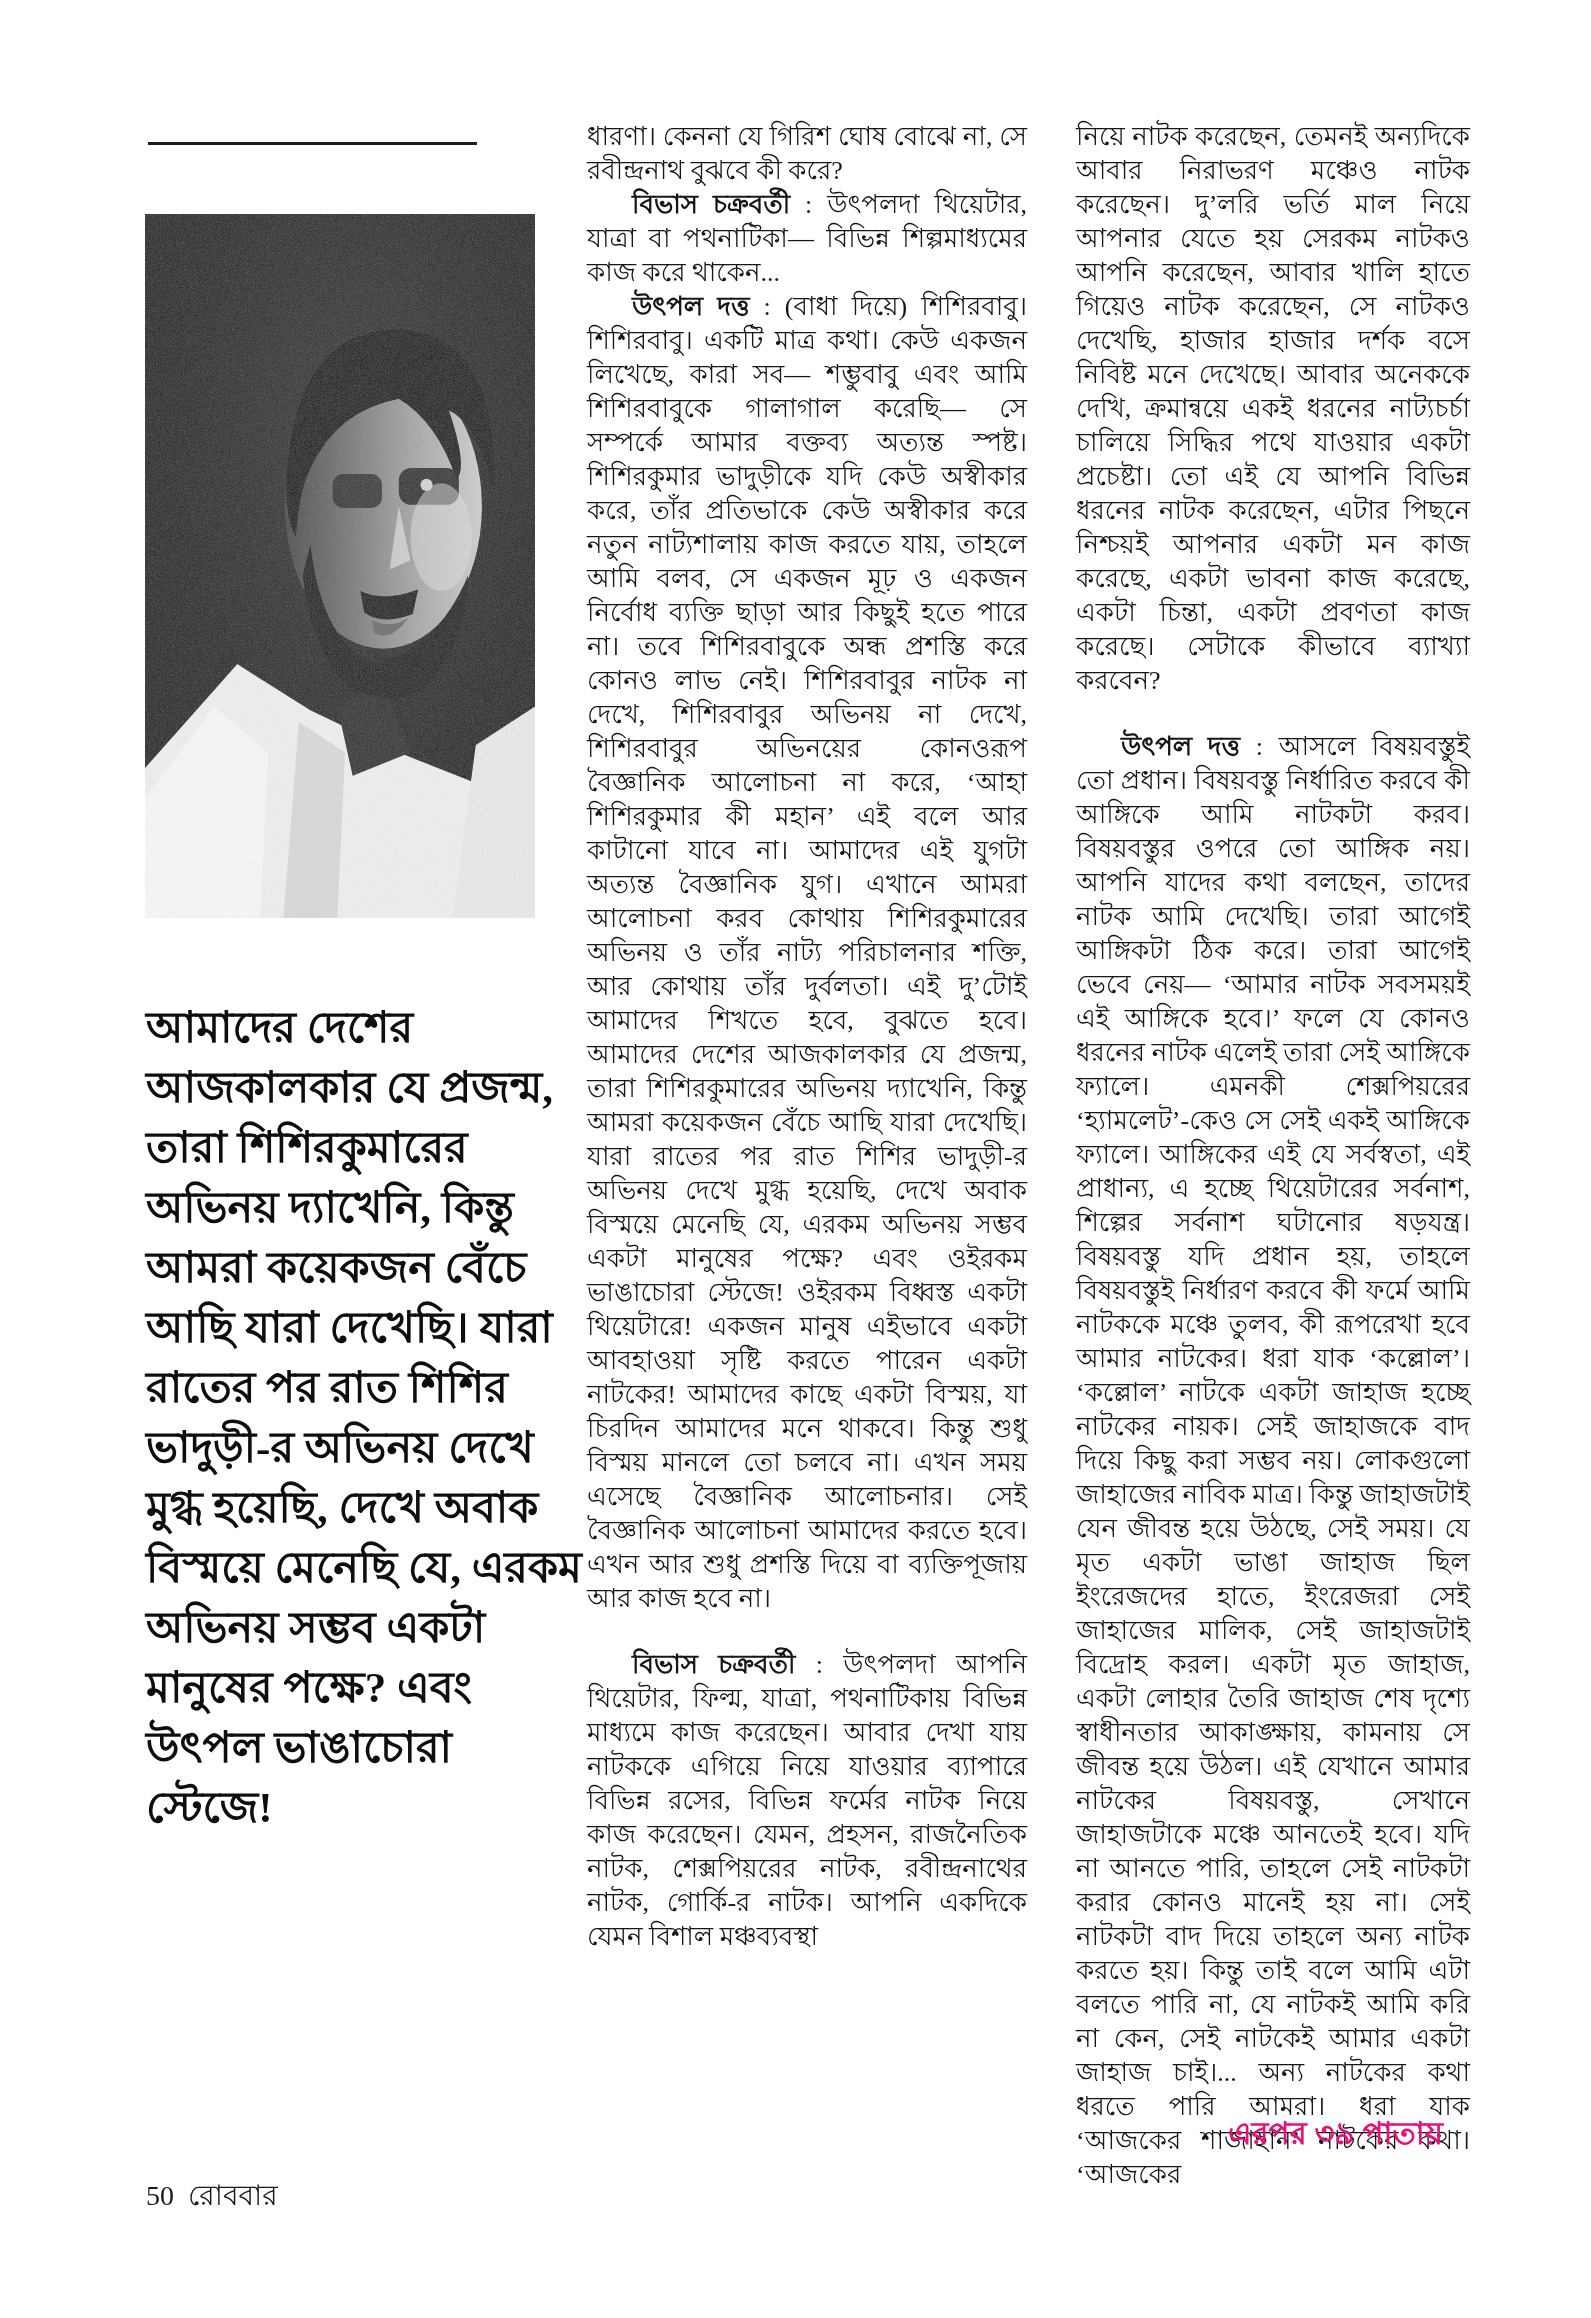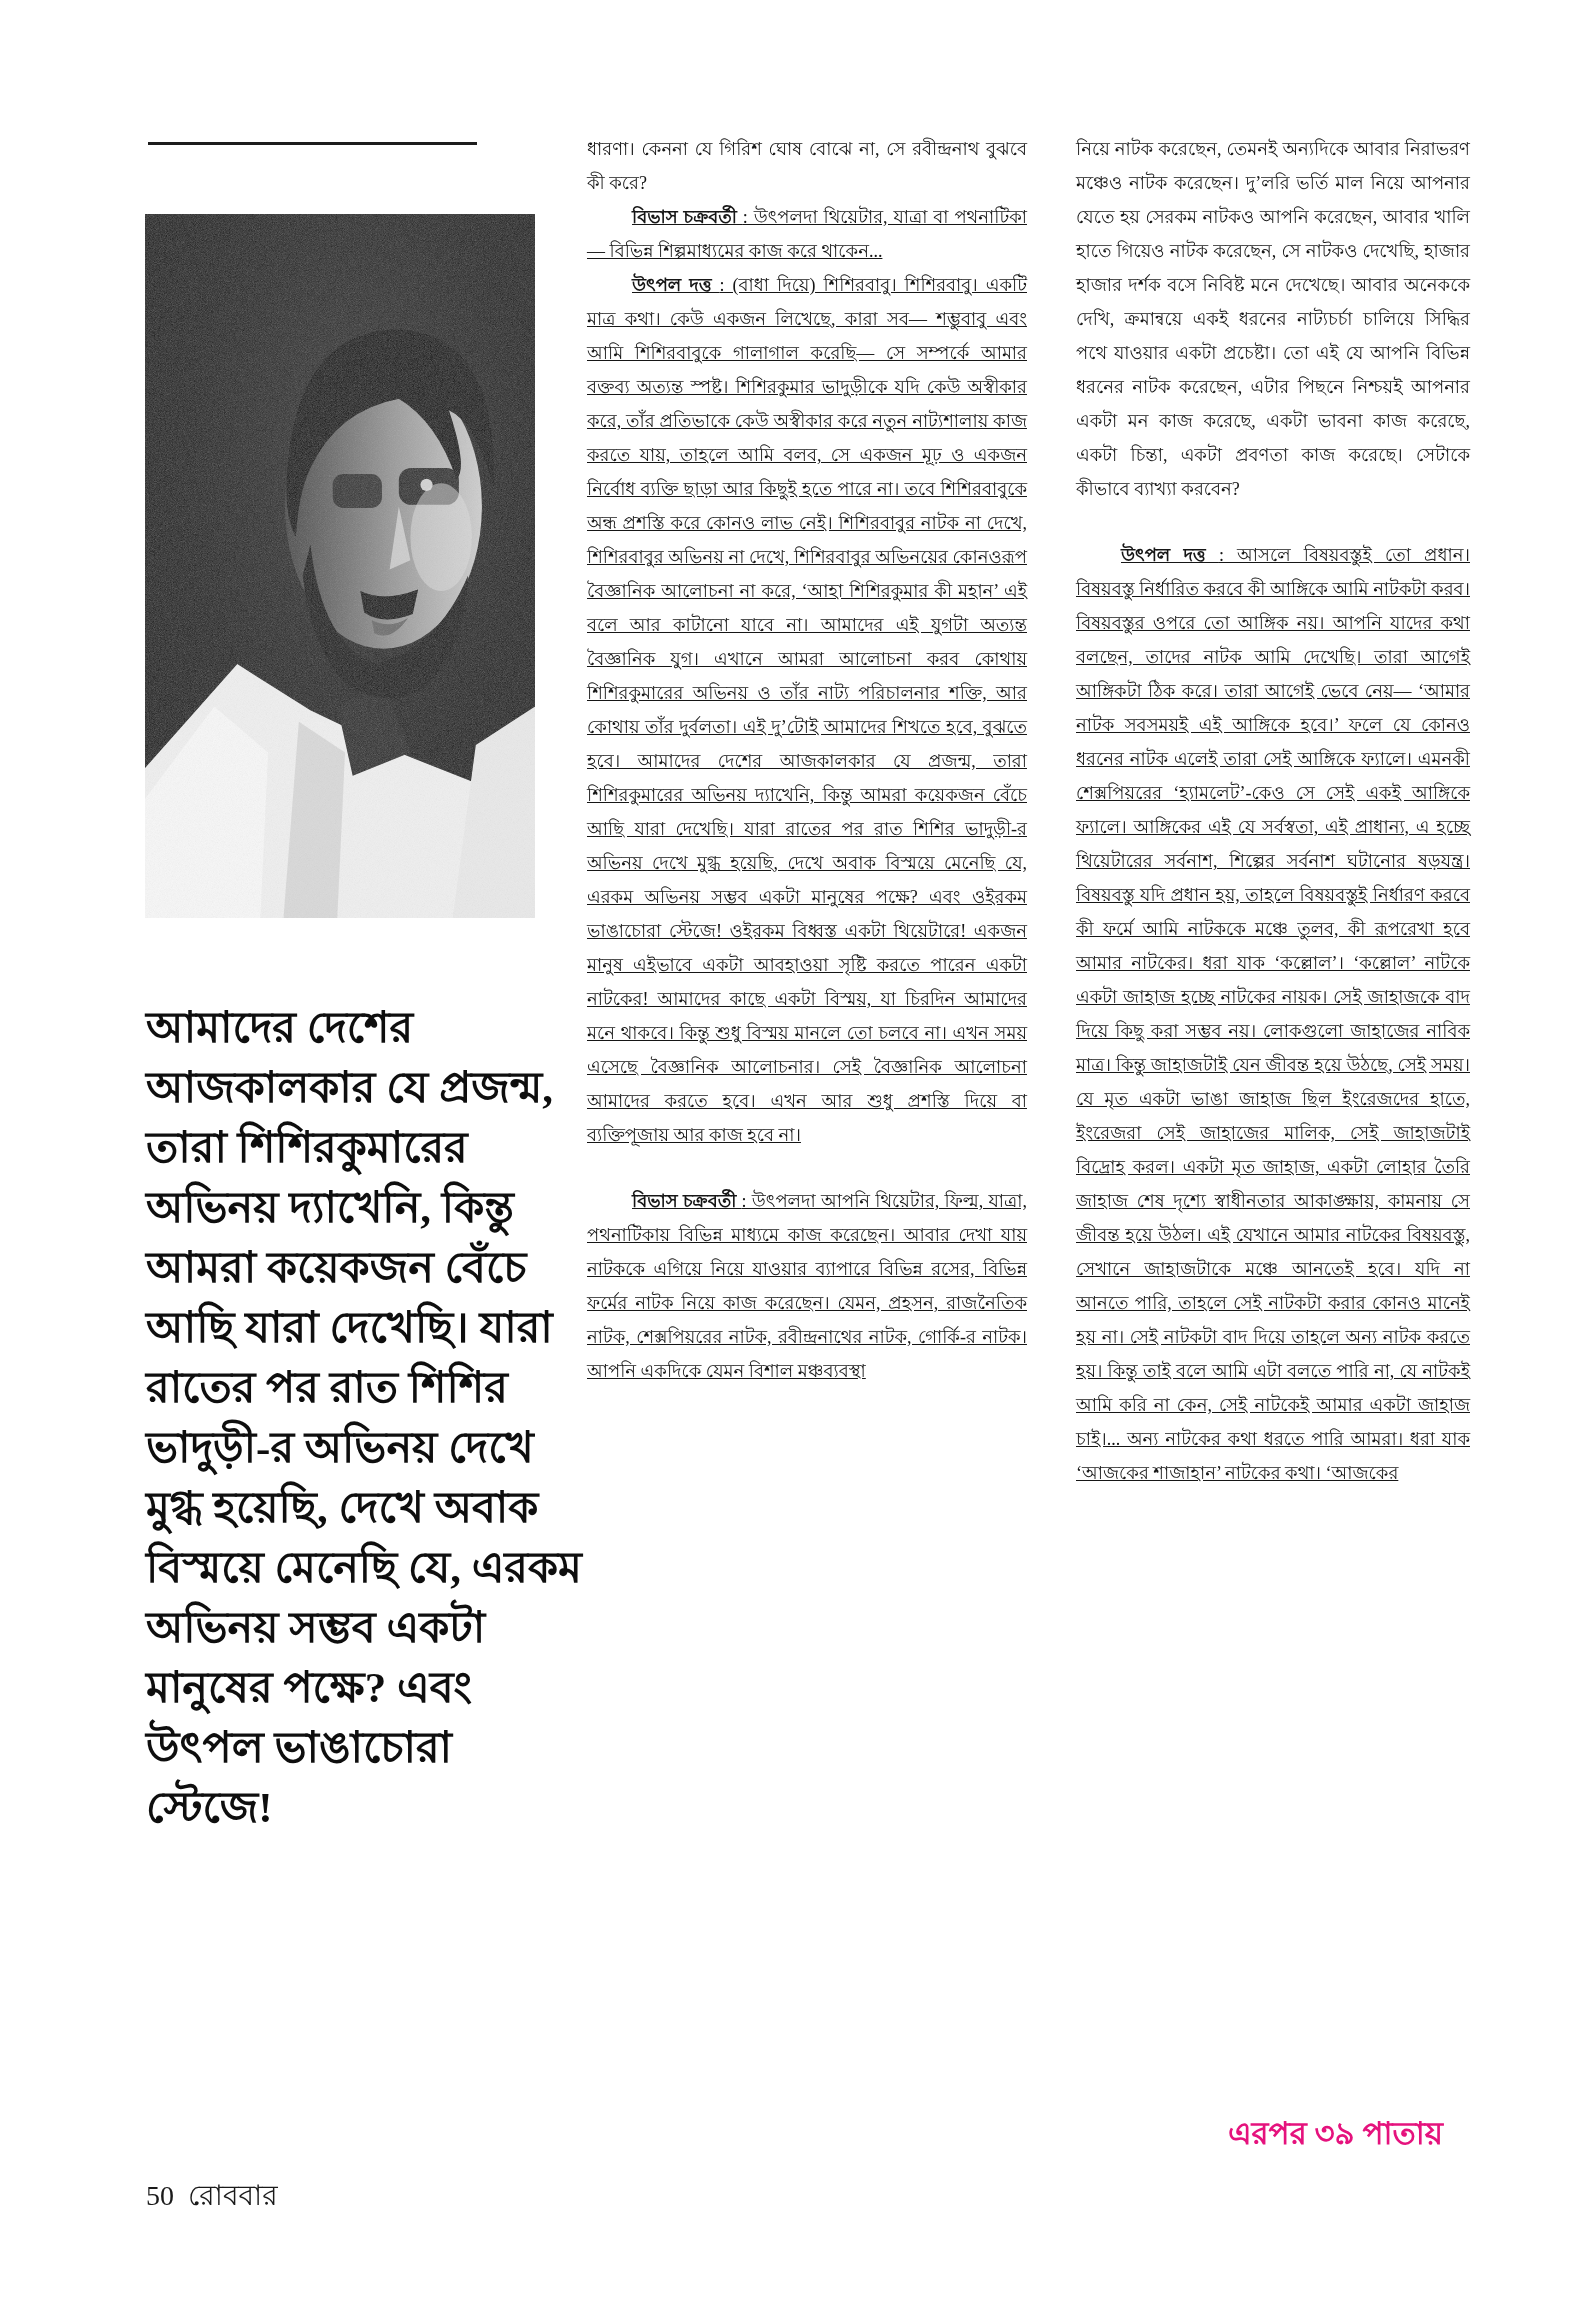--- a/index.html
+++ b/index.html
@@ -19,28 +19,28 @@
   .photo {
     position:absolute; left:145px; top:214px;
     width:390px; height:704px; display:block;
   }
   .pull-quote {
     position:absolute; left:146px; top:998px; width:437px;
     font-weight:bold; font-size:43px; line-height:60px;
     letter-spacing:0; color:#0e0e0e; text-align:left;
   }
   .col {
-    position:absolute; top:132px;
-    font-size:18px; line-height:34px;
+    position:absolute; top:120px;
+    font-size:26px; line-height:34px;
     text-align:justify; color:#161616;
   }
   .col-middle { left:587px;  width:440px; }
   .col-right  { left:1076px; width:394px; }
   .para { margin:0; }
-  .para.indent { text-indent:45px;text-decoration:underline; }
+  .para.indent { text-indent:45px; }
   .para.space  { margin-top:32px; }
   .speaker { font-weight:bold; }
   .footer {
     position:absolute; left:146px; top:2174px;
     font-size:28px; color:#1a1a1a; white-space:nowrap;
   }
   .footer .magazine { margin-left:14px; }
   .continuation {
     position:absolute; right:148px; top:2109px;
     font-size:31px; font-weight:bold; white-space:nowrap;

